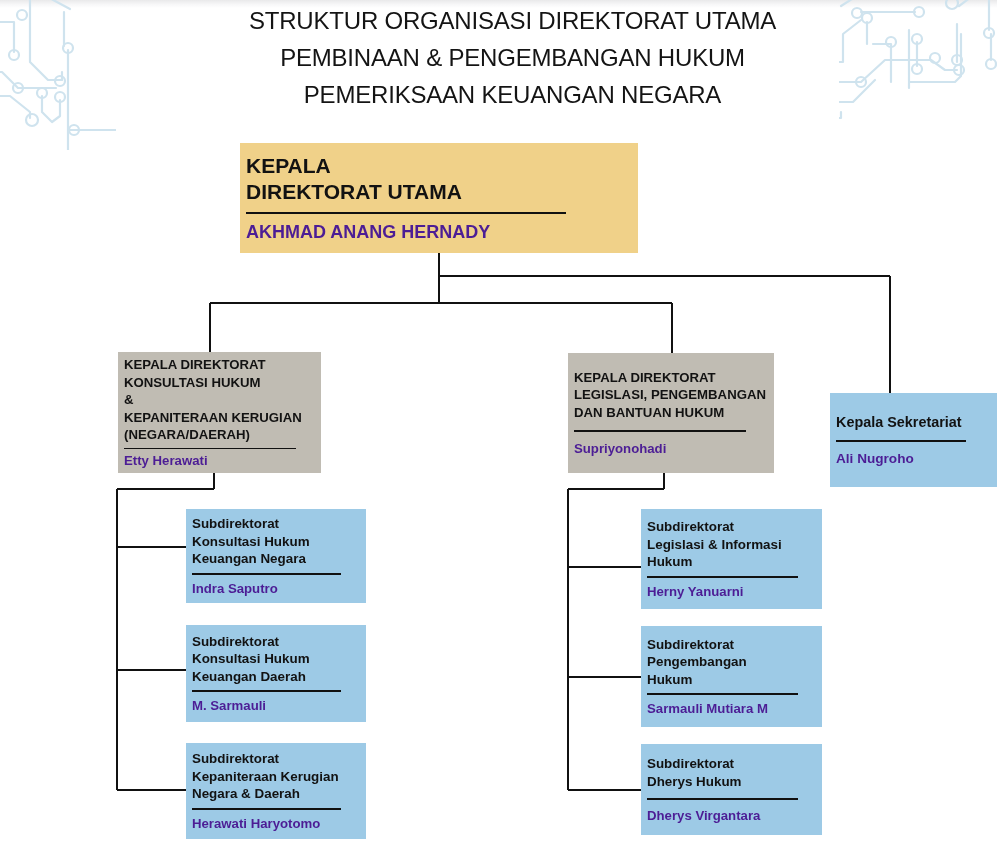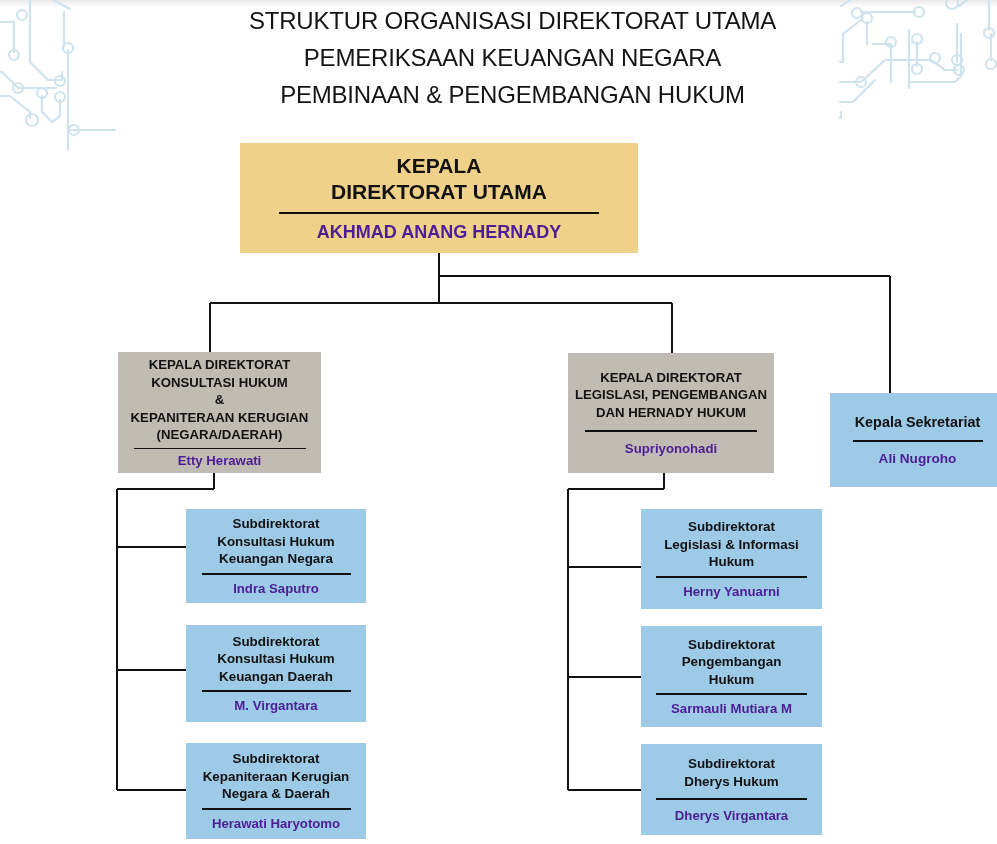--- a/index.html
+++ b/index.html
@@ -60,21 +60,21 @@
     left: 0; top: 0;
     width: 997px; height: 844px;
   }
 
   
   .node {
     position: absolute;
     box-sizing: border-box;
     display: flex;
     flex-direction: column;
-    align-items: center;
+    align-items: flex-start;
     justify-content: center;
     text-align: center;
     padding: 4px 6px;
   }
   .node .role {
     font-weight: bold;
     color: #121212;
   }
   .node .rule {
     background: #111111;
@@ -188,22 +188,22 @@
     <circle cx="78" cy="39" r="5"></circle>
     <circle cx="78" cy="69" r="5"></circle>
     <circle cx="118" cy="60" r="5"></circle>
     <circle cx="150" cy="33" r="5"></circle>
     <circle cx="152" cy="64" r="5"></circle>
     <circle cx="113" cy="3" r="6"></circle>
   </svg>
 
   <div id="title-block">
     <div class="tline">STRUKTUR ORGANISASI DIREKTORAT UTAMA</div>
+    <div class="tline">PEMBINAAN &amp; PENGEMBANGAN HUKUM</div>
     <div class="tline">PEMERIKSAAN KEUANGAN NEGARA</div>
-    <div class="tline">PEMBINAAN &amp; PENGEMBANGAN HUKUM</div>
   </div>
 
   <svg id="connectors" viewBox="0 0 997 844" fill="none" stroke="#111111" shape-rendering="crispEdges">
 
     <path d="M439 253 L439 303" stroke-width="2.6"></path>
 
     <path d="M439 276 L890 276" stroke-width="1.6"></path>
     <path d="M890 276 L890 393" stroke-width="2.4"></path>
 
     <path d="M210 303 L672 303" stroke-width="2.6"></path>
@@ -238,21 +238,21 @@
     <div class="role">&amp;</div>
     <div class="role">KEPANITERAAN KERUGIAN</div>
     <div class="role">(NEGARA/DAERAH)</div>
     <div class="rule"></div>
     <div class="person">Etty Herawati</div>
   </div>
 
   <div class="node gray" id="node-dir-legislasi">
     <div class="role">KEPALA DIREKTORAT</div>
     <div class="role">LEGISLASI, PENGEMBANGAN</div>
-    <div class="role">DAN HERNADY HUKUM</div>
+    <div class="role">DAN BANTUAN HUKUM</div>
     <div class="rule"></div>
     <div class="person">Supriyonohadi</div>
   </div>
 
   <div class="node blue" id="node-sekretariat">
     <div class="role">Kepala Sekretariat</div>
     <div class="rule"></div>
     <div class="person">Ali Nugroho</div>
   </div>
 
@@ -262,21 +262,21 @@
     <div class="role">Keuangan Negara</div>
     <div class="rule"></div>
     <div class="person">Indra Saputro</div>
   </div>
 
   <div class="node blue" id="node-sub-l2">
     <div class="role">Subdirektorat</div>
     <div class="role">Konsultasi Hukum</div>
     <div class="role">Keuangan Daerah</div>
     <div class="rule"></div>
-    <div class="person">M. Virgantara</div>
+    <div class="person">M. Sarmauli</div>
   </div>
 
   <div class="node blue" id="node-sub-l3">
     <div class="role">Subdirektorat</div>
     <div class="role">Kepaniteraan Kerugian</div>
     <div class="role">Negara &amp; Daerah</div>
     <div class="rule"></div>
     <div class="person">Herawati Haryotomo</div>
   </div>
 

